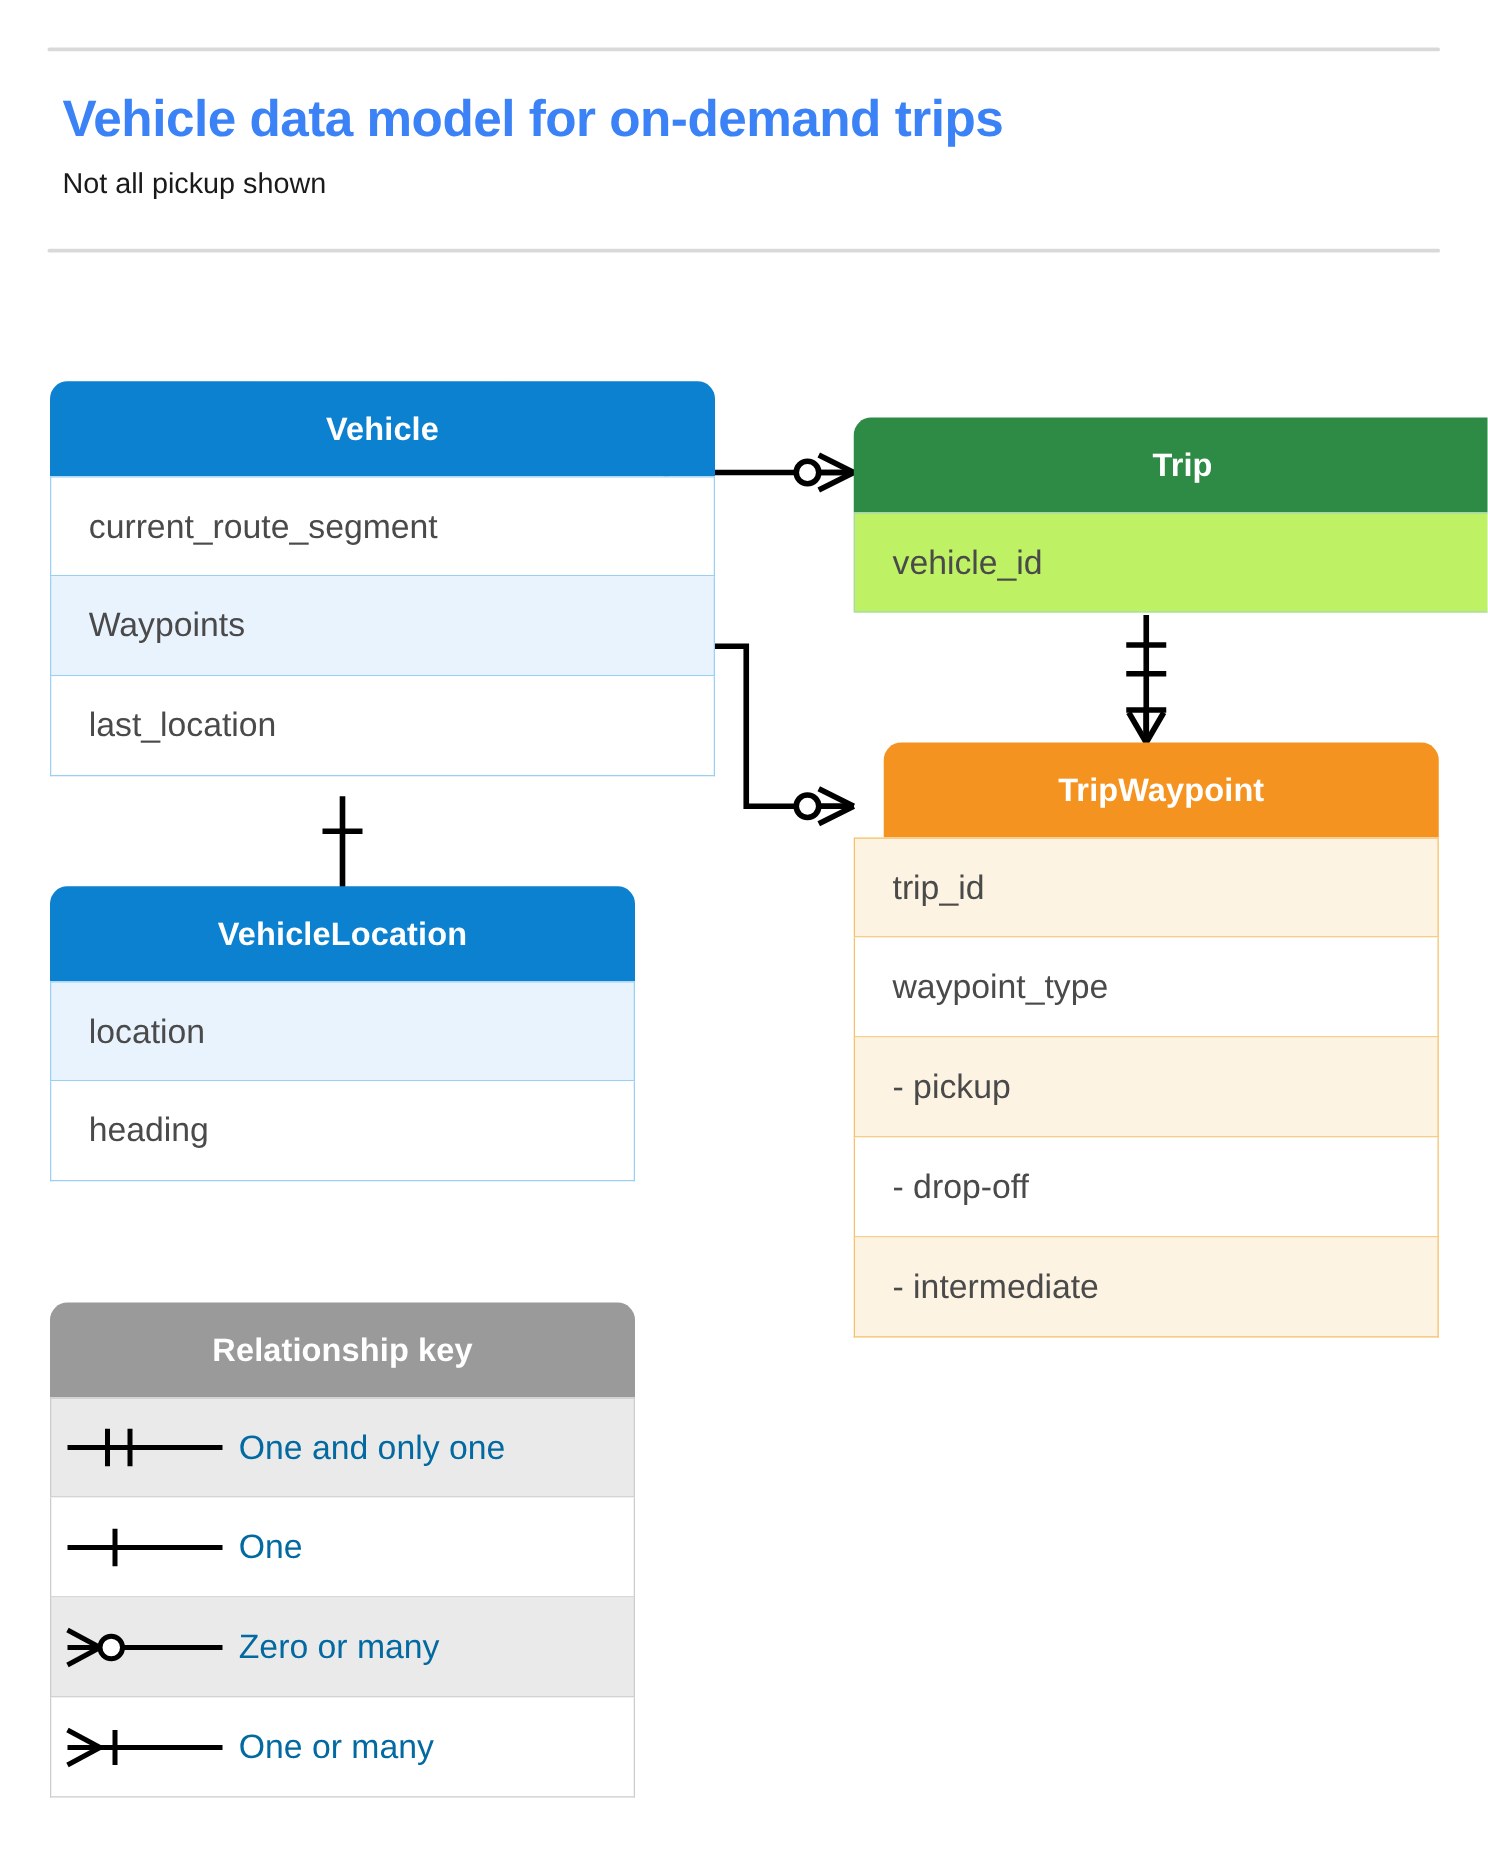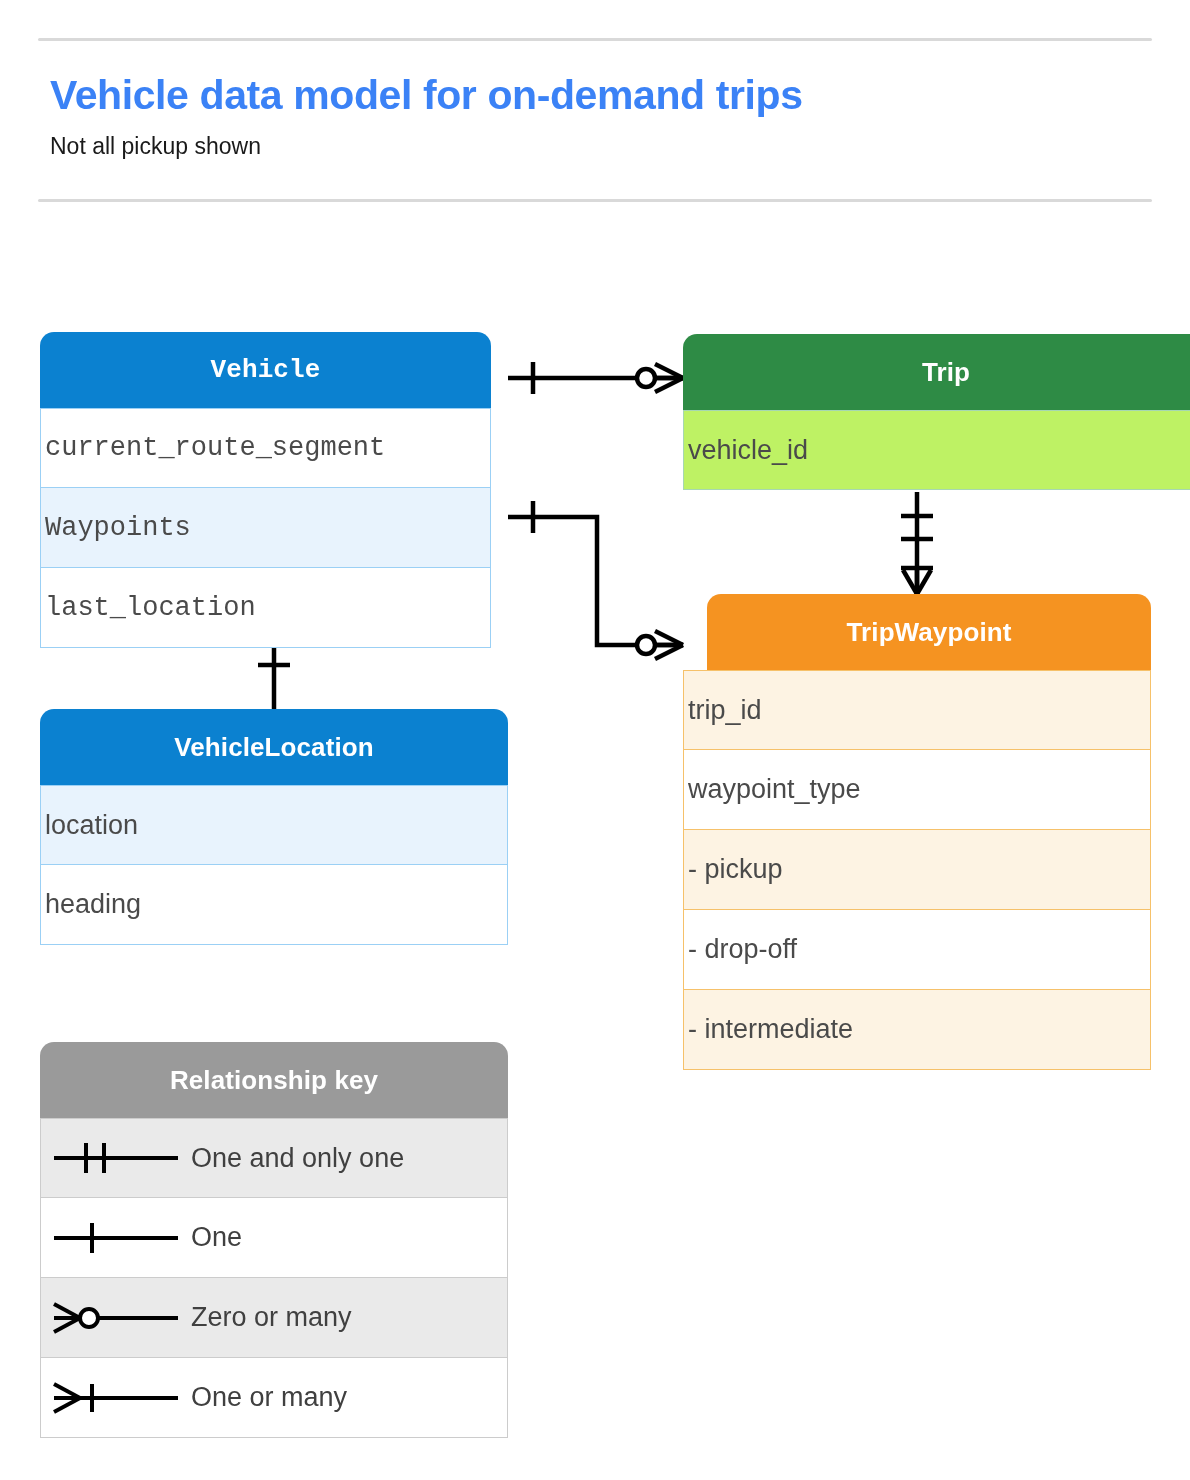--- a/index.html
+++ b/index.html
@@ -82,21 +82,21 @@
     display: flex;
     align-items: center;
     justify-content: center;
     letter-spacing: 0.1px;
   }
   .entity-row {
     box-sizing: border-box;
     height: 80px;
     display: flex;
     align-items: center;
-    padding-left: 4px;
+    padding-left: 30px;
     font-size: 27px;
     color: #4a4a4a;
     border-style: solid;
     border-width: 0 1px 1px 1px;
   }
   .entity-row.first { border-top-width: 1px; }
 
   
   .blue .entity-header { background: #0b81d0; }
   .blue .entity-row { border-color: #9bd0f5; background: #ffffff; }
@@ -125,26 +125,26 @@
   .legend-symbol {
     width: 150px;
     flex: 0 0 150px;
     height: 100%;
     display: flex;
     align-items: center;
     justify-content: center;
   }
   .legend-label {
     font-size: 27px;
-    color: #404040;
+    color: #0369a1;
     white-space: nowrap;
   }
 
   
-  #vehicle-card       { left: 40px;  top: 332px;  width: 451px; font-family: Liberation Mono, monospace; }
+  #vehicle-card       { left: 40px;  top: 305px;  width: 532px; }
   #vehiclelocation-card { left: 40px; top: 709px;  width: 468px; }
   #legend-card        { left: 40px;  top: 1042px; width: 468px; }
   #trip-card          { left: 683px; top: 334px;  width: 526px; }
   #tripwaypoint-card  { left: 683px; top: 594px;  width: 468px; }
 </style>
 </head>
 <body>
 
 <div class="rule" id="rule-top"></div>
 <div id="page-title">Vehicle data model for on-demand trips</div>

